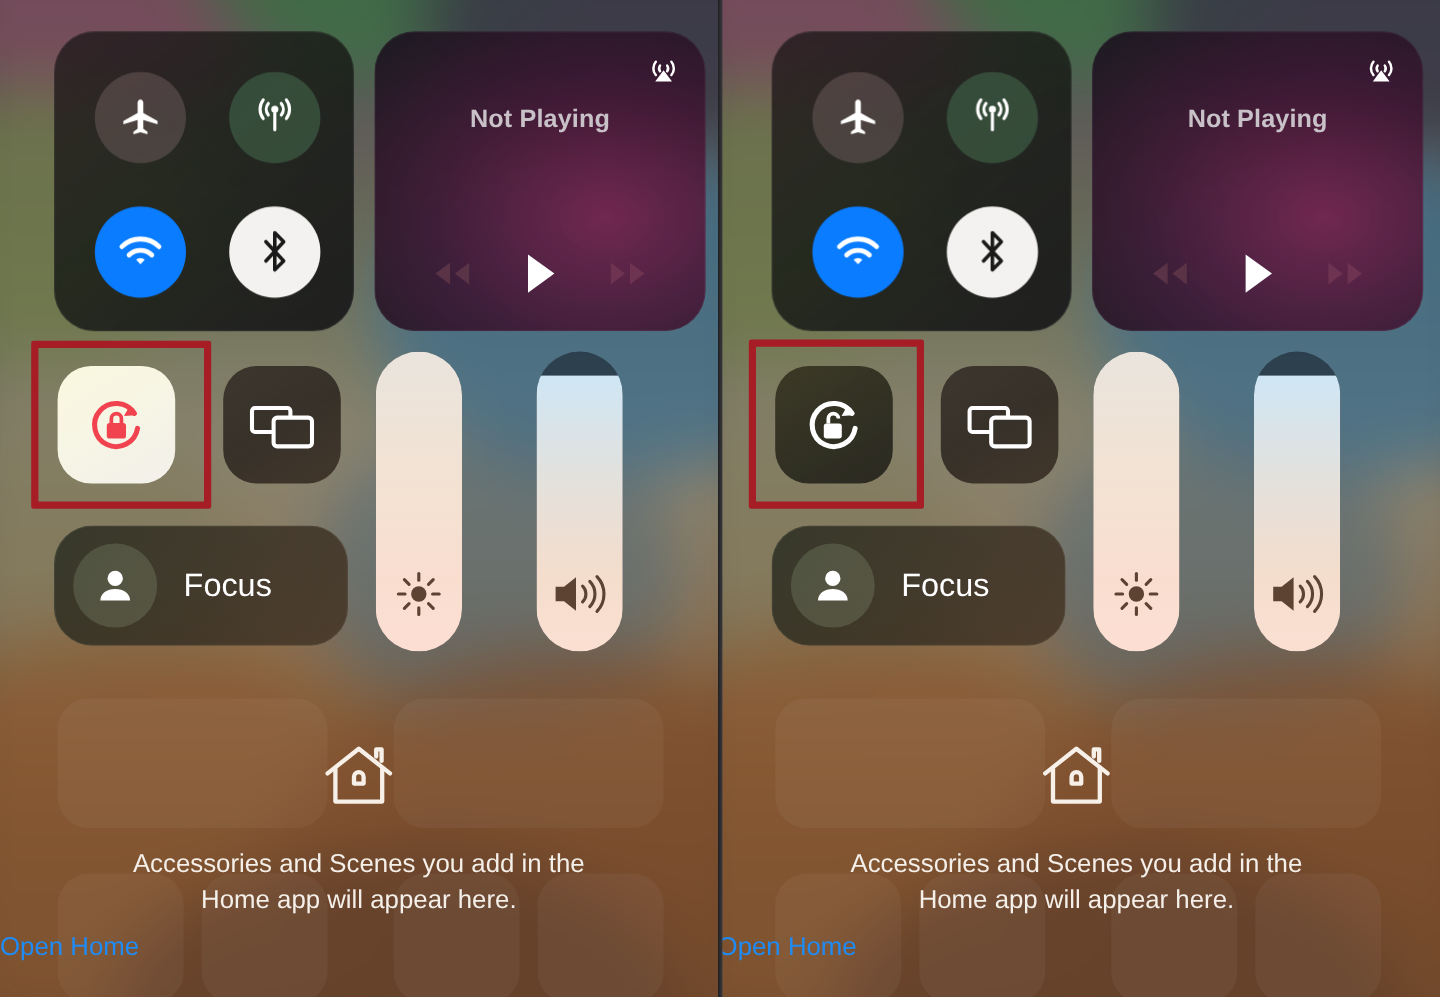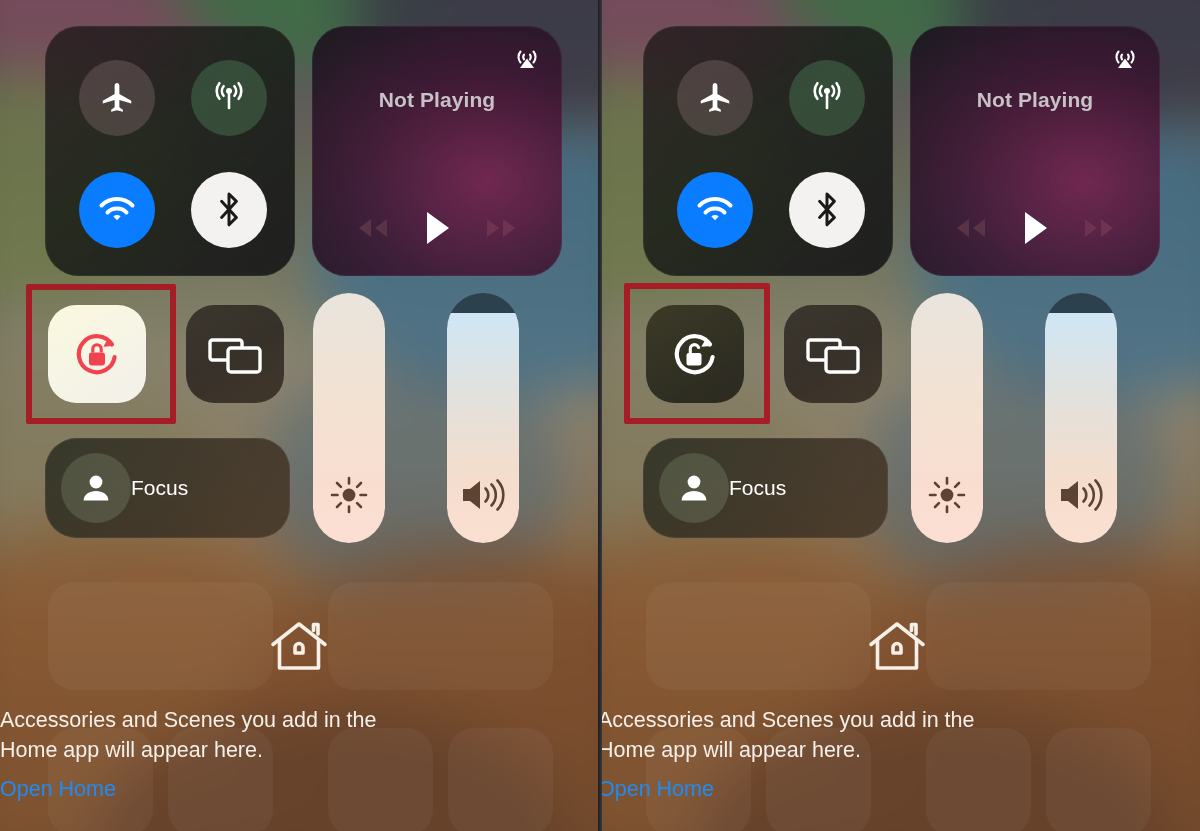--- a/index.html
+++ b/index.html
@@ -74,21 +74,21 @@
     position:absolute; width:76px; height:76px; border-radius:50%;
     display:flex; align-items:center; justify-content:center;
   }
   .t-air  { left:34px;  top:34px;  background: rgba(124,104,104,.42); }
   .t-cell { left:146px; top:34px;  background: rgba(78,124,88,.45); }
   .t-wifi { left:34px;  top:146px; background:#0a7cff; }
   .t-bt   { left:146px; top:146px; background:#f4f2f0; }
 
   
   .mod-media {
-    left:312px; top:26px; width:250px; height:250px;
+    left:312px; top:26px; width:276px; height:250px;
     background: radial-gradient(130% 110% at 70% 62%, rgba(120,28,72,.85) 0%, rgba(60,22,50,.9) 40%, rgba(24,22,30,.95) 78%);
   }
   .airplay-btn { position:absolute; right:14px; top:12px; width:42px; height:42px;
                  display:flex; align-items:center; justify-content:center; }
   .np-title { position:absolute; left:0; right:0; top:62px; text-align:center;
               color:#c8c2c8; font-size:21px; font-weight:600; letter-spacing:.1px;}
   .transport { position:absolute; left:0; right:0; top:178px; height:48px;
                display:flex; align-items:center; justify-content:space-around; padding:0 26px; }
 
   
@@ -104,40 +104,40 @@
   .tile-mirror-pos { left:186px; top:305px; }
 
   
   .mod-focus {
     left:45px; top:438px; width:245px; height:100px; border-radius:32px;
     background: linear-gradient(120deg, rgba(42,46,34,.86) 0%, rgba(56,48,36,.86) 55%, rgba(70,54,38,.86) 100%);
     display:flex; align-items:center;
   }
   .focus-circle { width:70px; height:70px; border-radius:50%; margin-left:16px;
                   background: rgba(140,148,124,.3); display:flex; align-items:center; justify-content:center; }
-  .focus-label { color:#fff; font-size:21px; }
+  .focus-label { color:#fff; font-size:27px; margin-left:22px; }
 
   
   .slider {
     position:absolute; width:72px; height:250px; border-radius:36px; overflow:hidden;
     background: rgba(18,24,34,.55);
     display:flex; align-items:flex-end; justify-content:center;
   }
   .slider-fill { position:absolute; left:0; right:0; bottom:0; }
   .fill-bright { background: linear-gradient(180deg,#e9e4dd 0%,#f3e2d2 45%,#f9ded0 75%,#fcdfd2 100%); }
   .fill-vol    { background: linear-gradient(180deg,#cfe6f5 0%,#e3e1dc 38%,#f4ddcc 72%,#fbe0d2 100%); }
   .slider-icon { position:relative; z-index:2; margin-bottom:26px; }
   .sl-bright { left:313px; top:293px; }
   .sl-vol    { left:447px; top:293px; }
 
   
   .home-area { position:absolute; left:0; top:560px; width:598px; height:271px; }
   .ph-tile { position:absolute; border-radius:26px; background: rgba(255,255,255,.045); }
   .home-icon-wrap { position:absolute; left:0; right:0; top:58px; display:flex; justify-content:center; }
-  .home-text { position:absolute; left:0; right:0; top:145px; 
+  .home-text { position:absolute; left:0; right:0; top:145px; text-align:center;
                color:#f4efe9; font-size:21.5px; line-height:30px; }
   .home-link { position:absolute; left:0; right:0; top:217px; text-align:left;
                color:#1f8cf5; font-size:21.5px; }
 
   
   .annot {
     position:absolute; border:6px solid #a61d25; border-radius:2px; z-index:30;
   }
   .annot-left  { left:26px;  top:284px; width:150px; height:140px; }
   .annot-right { left:22px;  top:283px; width:146px; height:141px; }

